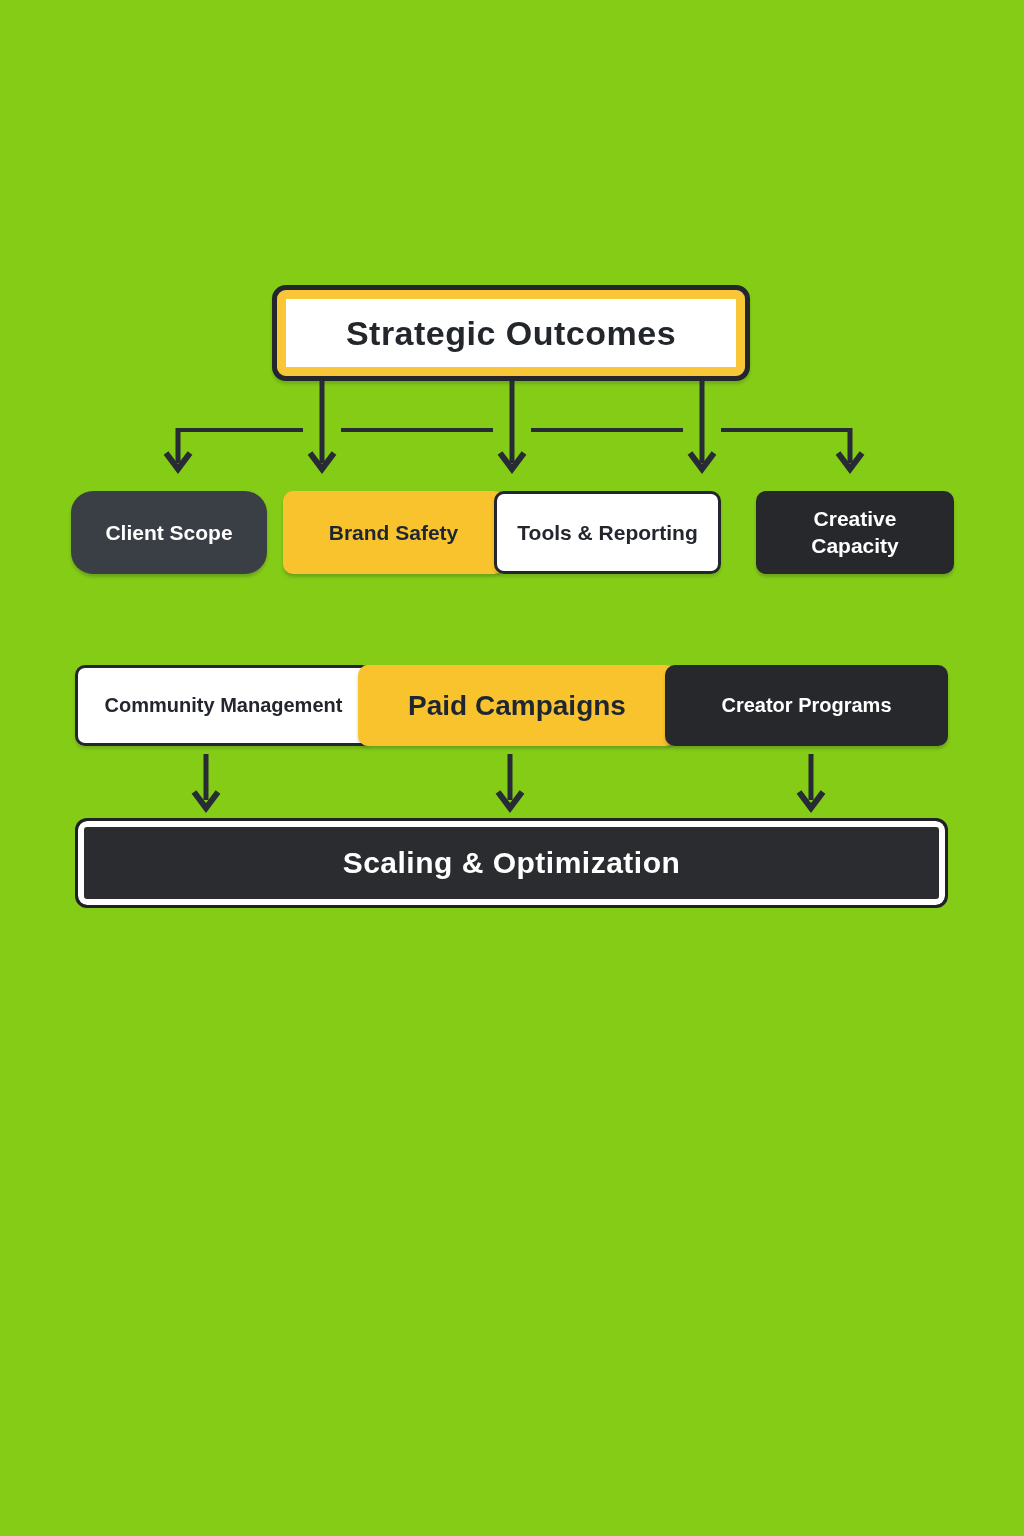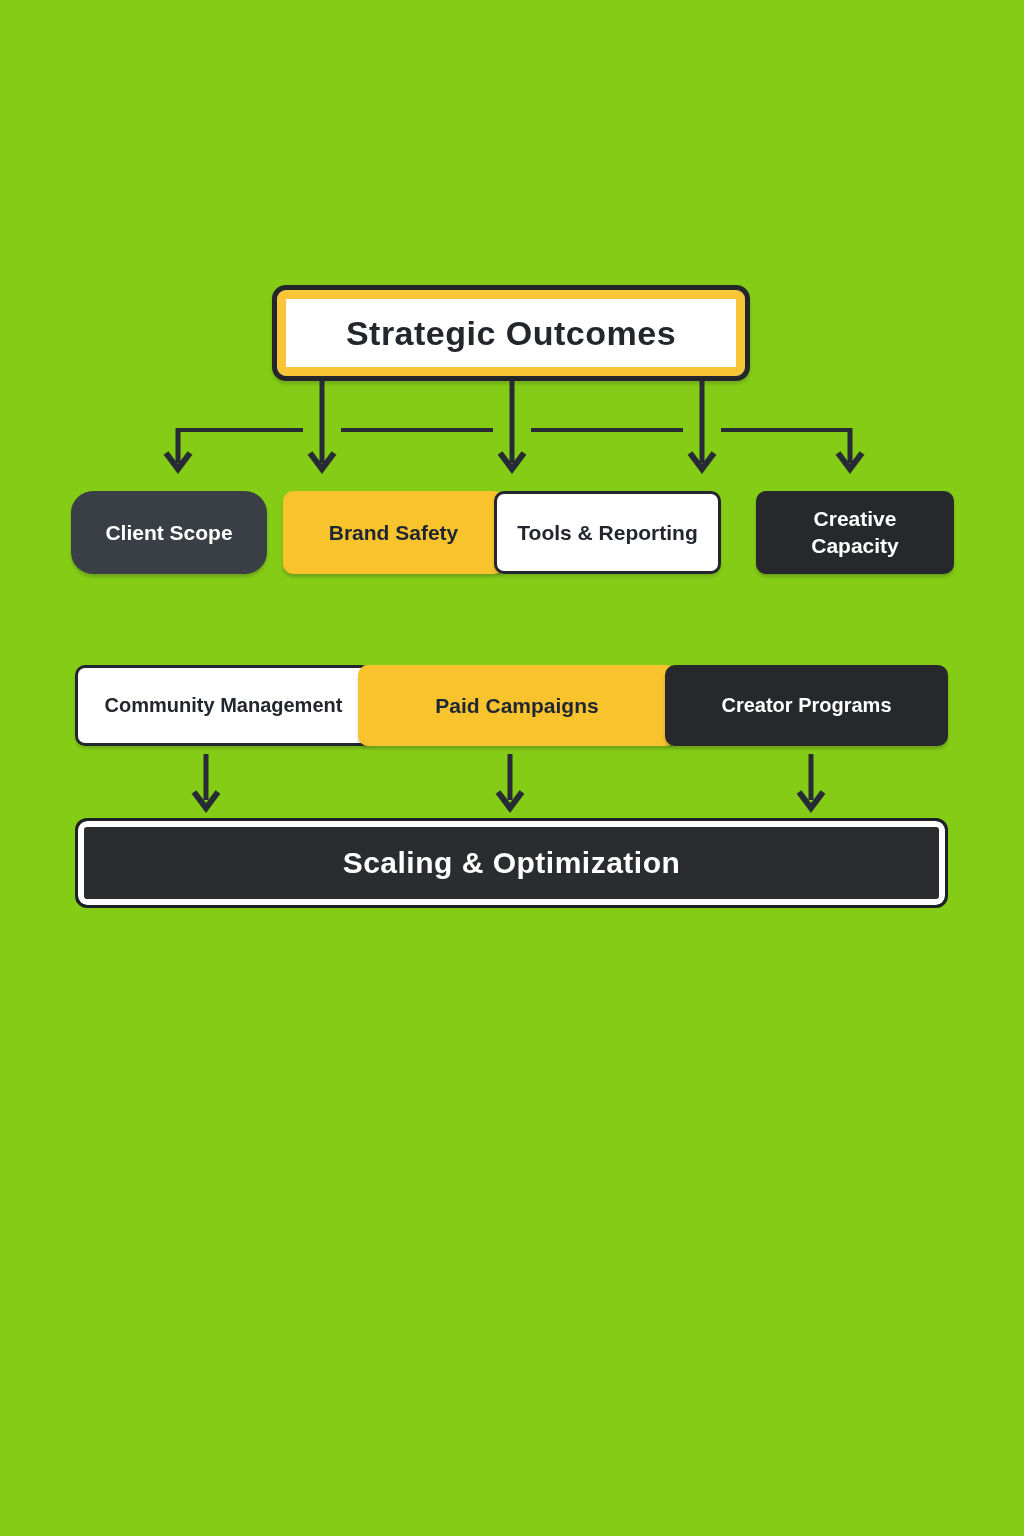--- a/index.html
+++ b/index.html
@@ -143,21 +143,21 @@
     <span>Tools &amp; Reporting</span>
   </div>
   <div class="node box-dark r1 wrap-narrow" style="left:756px; width:198px;">
     <span>Creative Capacity</span>
   </div>
 
 
   <div class="node box-outline r2" style="left:75px; width:297px; font-size:20px;">
     <span>Community Management</span>
   </div>
-  <div class="node box-yellow r2" style="left:358px; width:318px; font-size:21px;">
+  <div class="node box-yellow r2" style="left:358px; width:318px; font-size:28px;">
     <span>Paid Campaigns</span>
   </div>
   <div class="node box-dark r2" style="left:665px; width:283px;">
     <span>Creator Programs</span>
   </div>
 
   <svg class="connector" style="top:748px;" width="1024" height="66" viewBox="0 0 1024 66">
     <g stroke="#272b35" fill="none">
       <path d="M206 6 V52" stroke-width="5"></path>
       <path d="M510 6 V52" stroke-width="5"></path>

